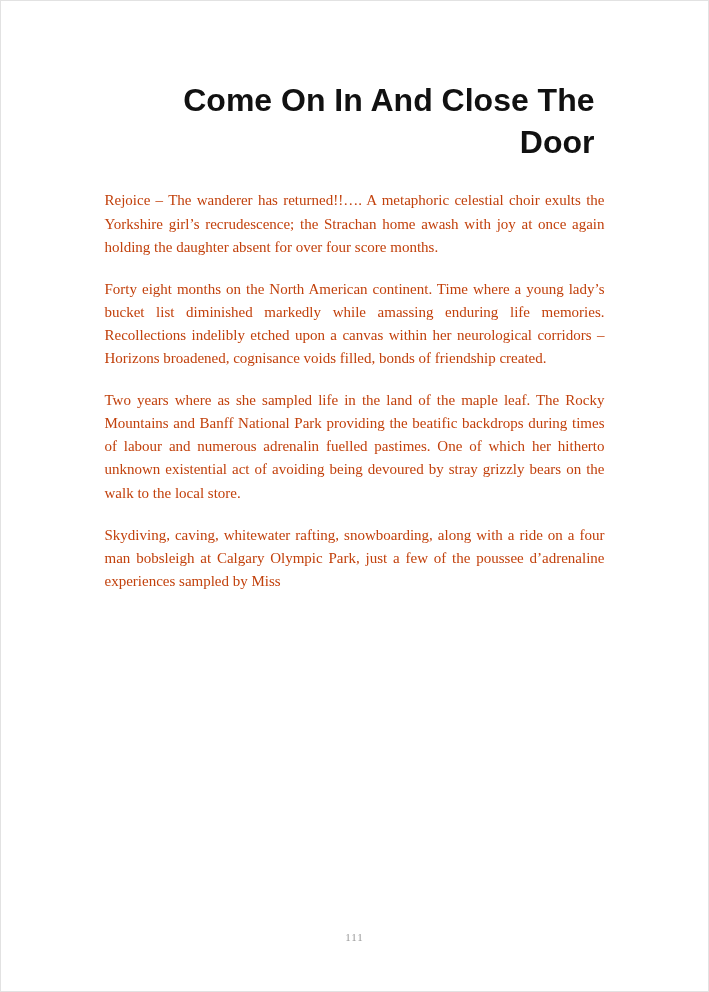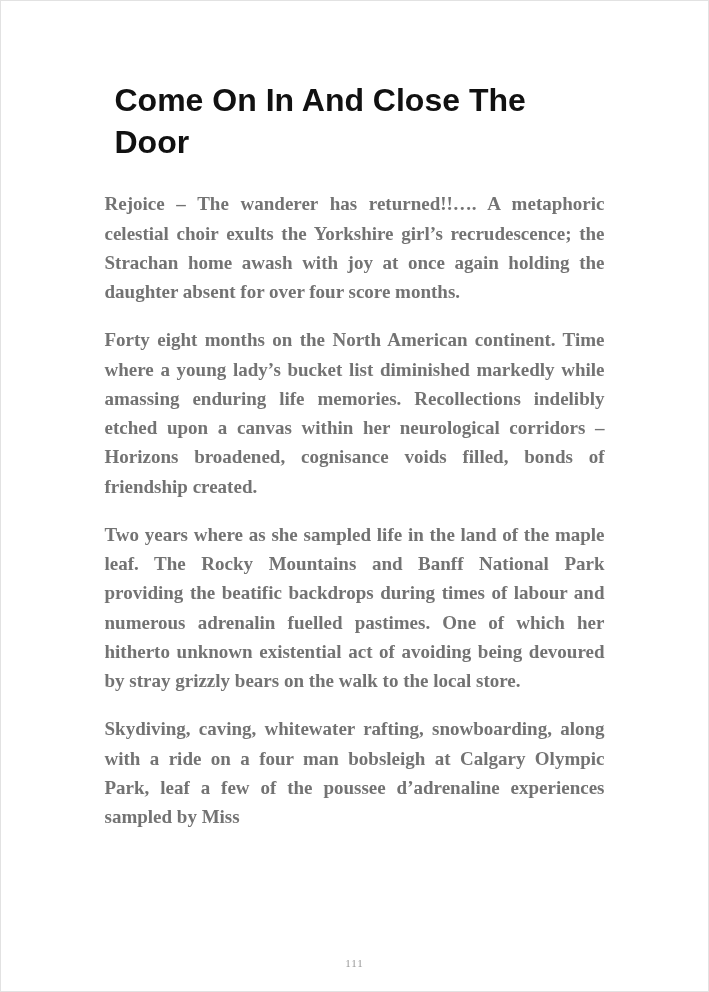--- a/index.html
+++ b/index.html
@@ -15,60 +15,59 @@
     background: #ffffff;
     box-sizing: border-box;
     border: 1px solid #e2e2e2;
     overflow: hidden;
     font-family: "Liberation Serif", serif;
     color: #1a1a1a;
   }
   .title {
     margin: 78px auto 16px auto;
     max-width: 480px;
-    text-align: left;
+    text-align: right;
     font-family: "Liberation Sans", sans-serif;
     font-weight: 700;
     font-size: 32px;
     line-height: 1.32;
     color: #111111;
     letter-spacing: 0px;
   }
   .content {
     width: 500px;
     margin: 26px auto 0 auto;
   }
   .content p {
     margin: 0 0 19px 0;
-    font-size: 19px;
+    font-size: 15px;
     line-height: 1.54;
     text-align: justify;
     text-justify: inter-word;
-    color: #737373;
-    font-weight: bold;
+    color: #c2410c;
   }
   .footer {
     position: absolute;
-    bottom: 22px;
+    bottom: 48px;
     left: 0;
     width: 100%;
     text-align: center;
     font-family: "Liberation Serif", serif;
     font-size: 11px;
     letter-spacing: 1px;
     color: #9a9a9a;
   }
 </style>
 </head>
 <body>
 
 <div class="page">
   <h1 class="title">Come On In And Close The Door</h1>
 
   <div class="content">
     <p>Rejoice – The wanderer has returned!!…. A metaphoric celestial choir exults the Yorkshire girl’s recrudescence; the Strachan home awash with joy at once again holding the daughter absent for over four score months.</p>
     <p>Forty eight months on the North American continent. Time where a young lady’s bucket list diminished markedly while amassing enduring life memories. Recollections  indelibly etched upon a canvas within her neurological corridors – Horizons broadened, cognisance voids filled, bonds of friendship created.</p>
     <p>Two years where as she sampled life in the land of the maple leaf. The Rocky Mountains and Banff National Park providing the beatific backdrops during times of labour and numerous adrenalin fuelled pastimes. One of which her hitherto unknown existential act of avoiding being devoured by stray grizzly bears on the walk to the local store.</p>
-    <p>Skydiving, caving, whitewater rafting, snowboarding, along with a ride on a four man bobsleigh at Calgary Olympic Park, leaf a few of the poussee d’adrenaline experiences sampled by Miss</p>
+    <p>Skydiving, caving, whitewater rafting, snowboarding, along with a ride on a four man bobsleigh at Calgary Olympic Park, just a few of the poussee d’adrenaline experiences sampled by Miss</p>
   </div>
 
   <div class="footer">111</div>
 </div>
 
 </body></html>

